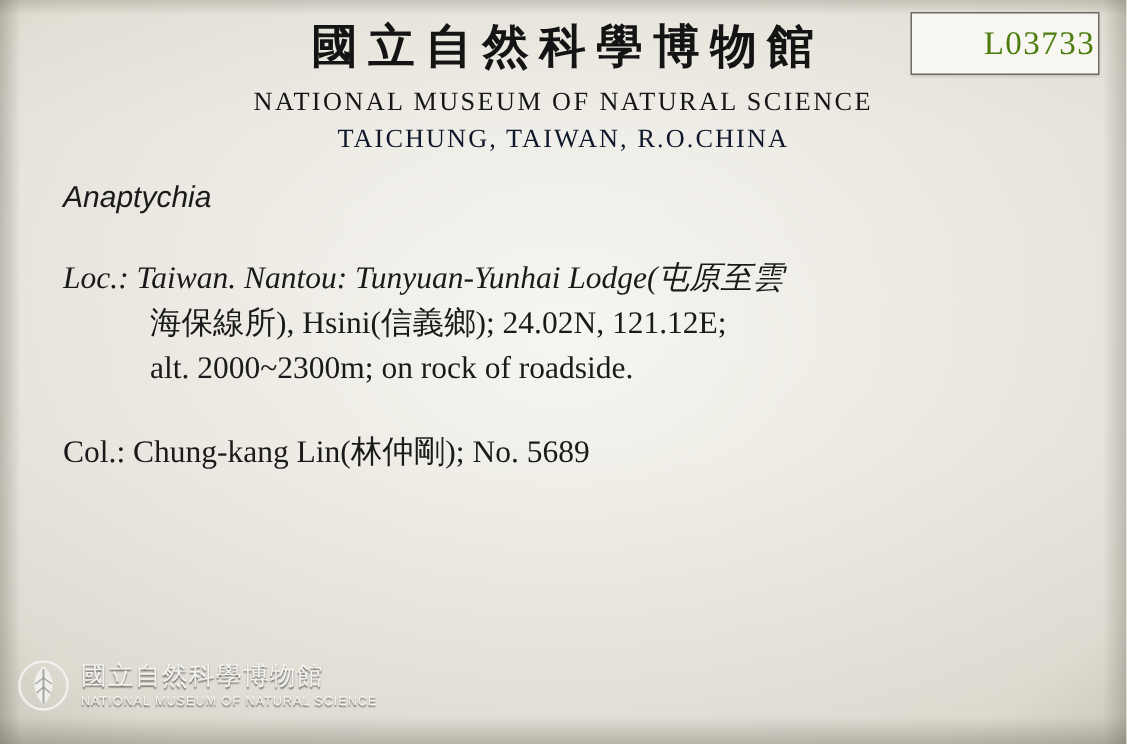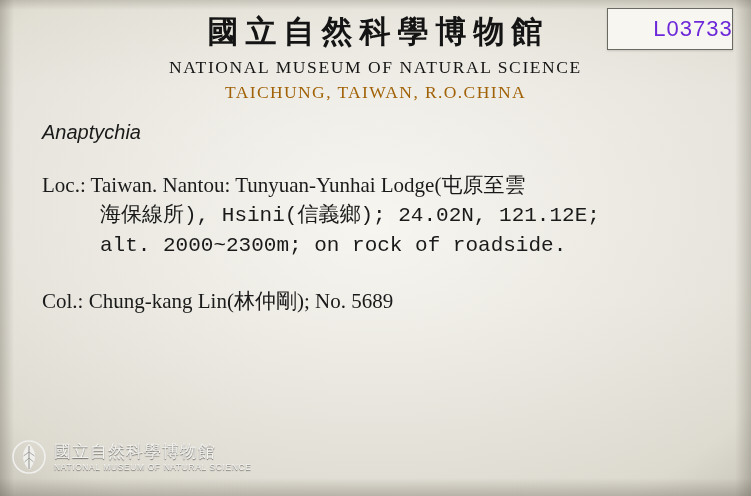--- a/index.html
+++ b/index.html
@@ -77,43 +77,43 @@
     font-size: 17.5px;
     letter-spacing: 1.6px;
     margin-top: 7px;
     color: #161616;
     font-variant: small-caps;
   }
   .museum-en2 {
     font-size: 17.5px;
     letter-spacing: 1.4px;
     margin-top: 4px;
-    color: #a16207;
+    color: #0f172a;
     font-variant: small-caps;
   }
 
   
   .accession {
     position: absolute;
     top: 8px;
     right: 18px;
     width: 124px;
     height: 40px;
     background: #f7f6f1;
     border: 1px solid #6b6a62;
     box-shadow: 0 1px 2px rgba(0,0,0,0.15);
     display: flex;
     align-items: center;
     justify-content: center;
   }
   .accession-text {
-    font-family: Liberation Sans, sans-serif;
+    font-family: Liberation Serif, serif;
     font-size: 22px;
     letter-spacing: 1px;
-    color: #6d28d9;
+    color: #4d7c0f;
     margin-left: 46px;
   }
 
   
   .body-block {
     padding: 0 0 0 42px;
     font-size: 20.5px;
     line-height: 1.28;
   }
   .taxon-family {
@@ -130,25 +130,25 @@
   }
 
   .field {
     margin-top: 26px;
     font-size: 21px;
     line-height: 1.42;
   }
   .field .hang {
     display: block;
     text-indent: 0;
+    font-style: italic;
   }
   .field .indent {
     display: block;
     padding-left: 58px;
-    font-family: Liberation Mono, monospace;
   }
   .row-line {
     margin-top: 4px;
     font-size: 21px;
   }
 
   
   .watermark {
     position: absolute;
     left: 12px;

